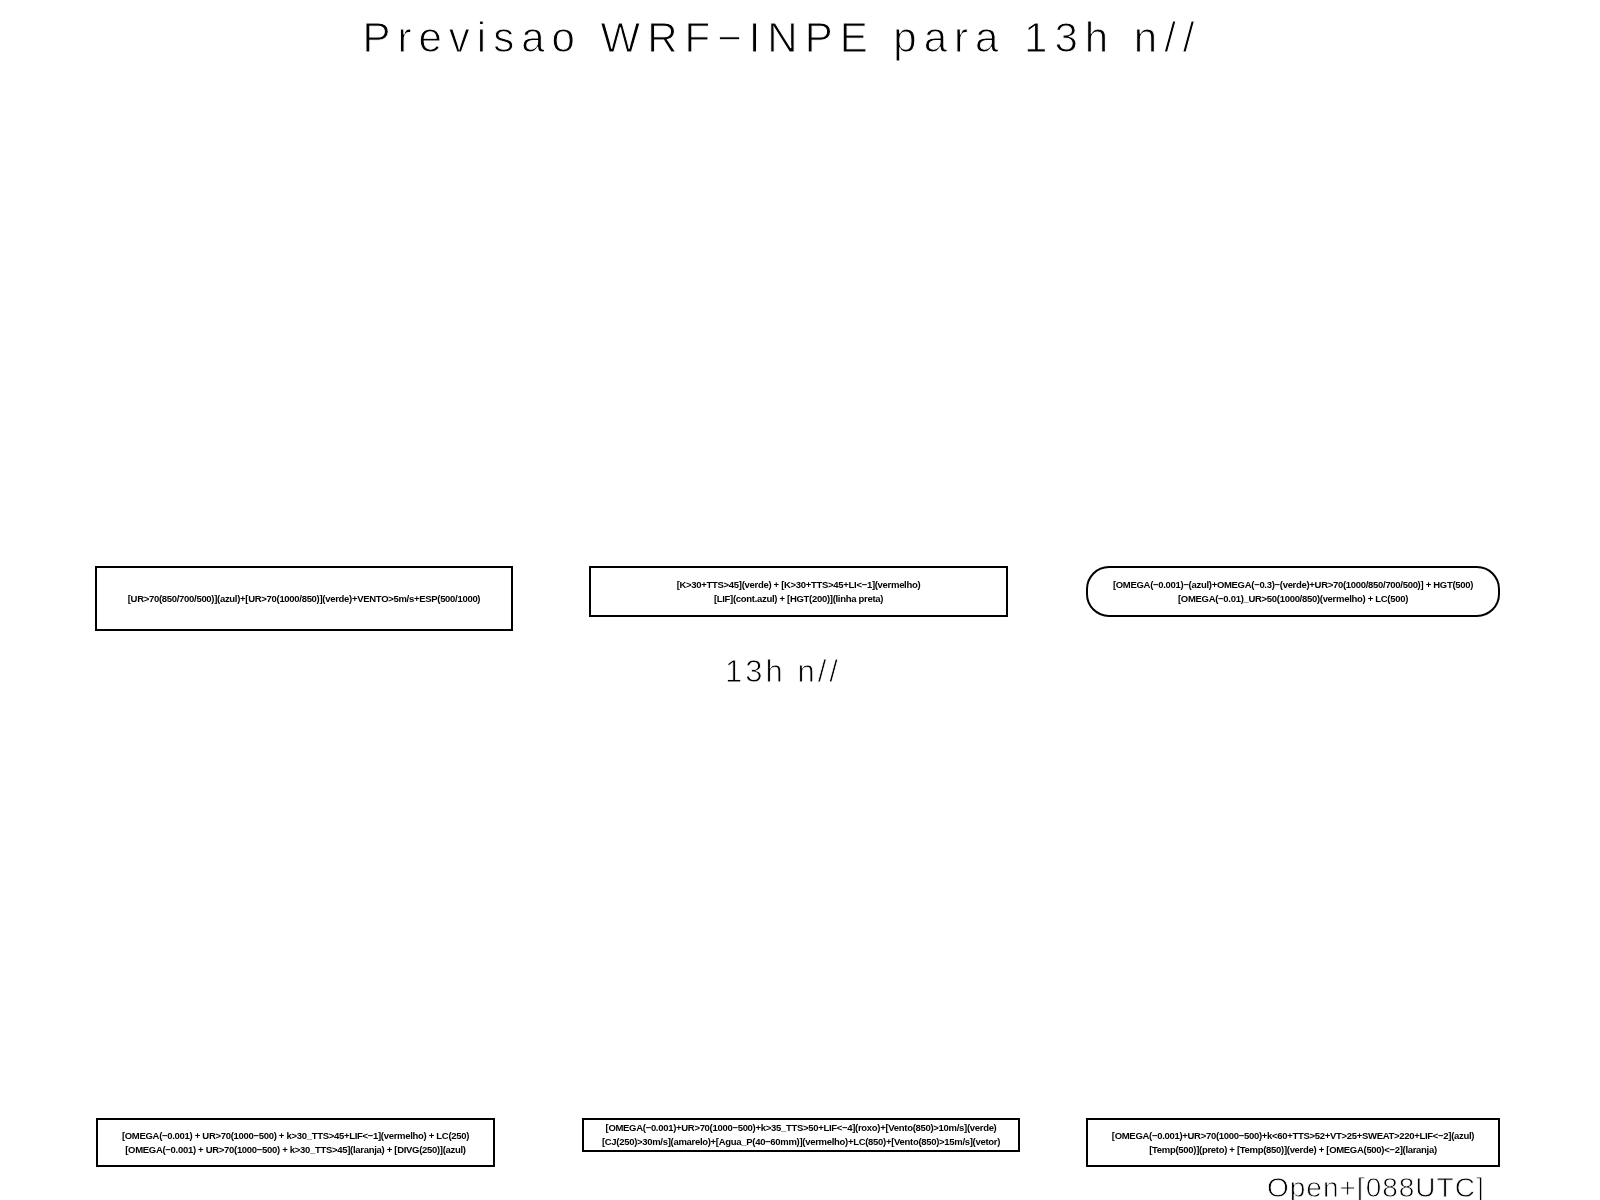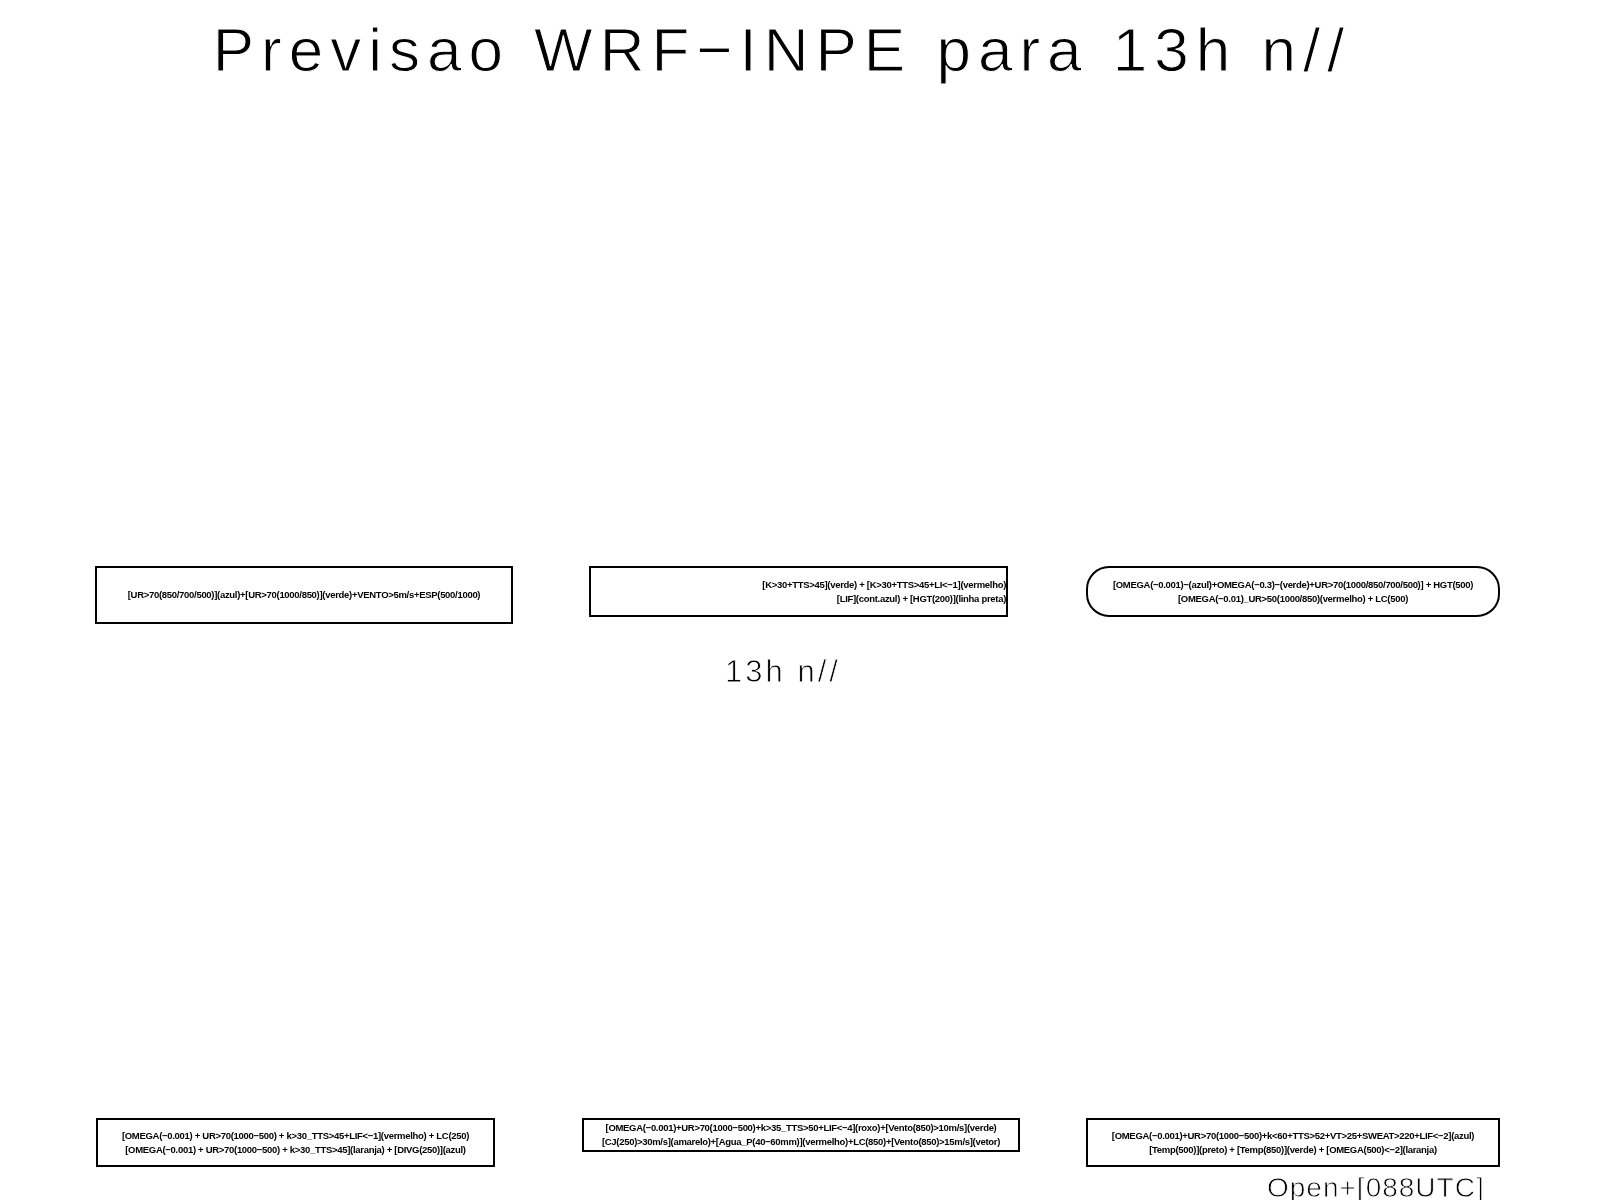--- a/index.html
+++ b/index.html
@@ -13,21 +13,21 @@
     position: relative;
     overflow: hidden;
     font-family: "Liberation Sans", sans-serif;
     color: #000000;
   }
   .figure-title {
     position: absolute;
     top: 14px;
     left: 782px;
     transform: translateX(-50%);
-    font-size: 62px;
+    font-size: 42px;
     font-weight: 400;
     letter-spacing: 7px;
     white-space: nowrap;
     -webkit-text-stroke: 1px #ffffff; 
   }
   .center-label {
     position: absolute;
     top: 654px;
     left: 783px;
     transform: translateX(-50%);
@@ -60,22 +60,22 @@
   .legend-line {
     font-size: 9.5px;
     font-weight: 700;
     line-height: 14px;
     letter-spacing: -0.3px;
     white-space: nowrap;
   }
   .legend-line:empty { display: none; }
 
   
-  #box-top-left     { left: 95px;   top: 566px;  width: 418px; height: 58px; }
-  #box-top-middle   { left: 589px;  top: 566px;  width: 419px; height: 51px; align-items: flex-end; }
+  #box-top-left     { left: 95px;   top: 566px;  width: 418px; height: 65px; }
+  #box-top-middle   { left: 589px;  top: 566px;  width: 419px; height: 51px; }
   #box-top-right    { left: 1086px; top: 566px;  width: 414px; height: 51px; border-radius: 23px; }
   #box-bottom-left  { left: 96px;   top: 1118px; width: 399px; height: 49px; }
   #box-bottom-middle{ left: 582px;  top: 1118px; width: 438px; height: 34px; }
   #box-bottom-right { left: 1086px; top: 1118px; width: 414px; height: 49px; align-items: center; }
 </style>
 </head>
 <body>
 
 <div>
 

